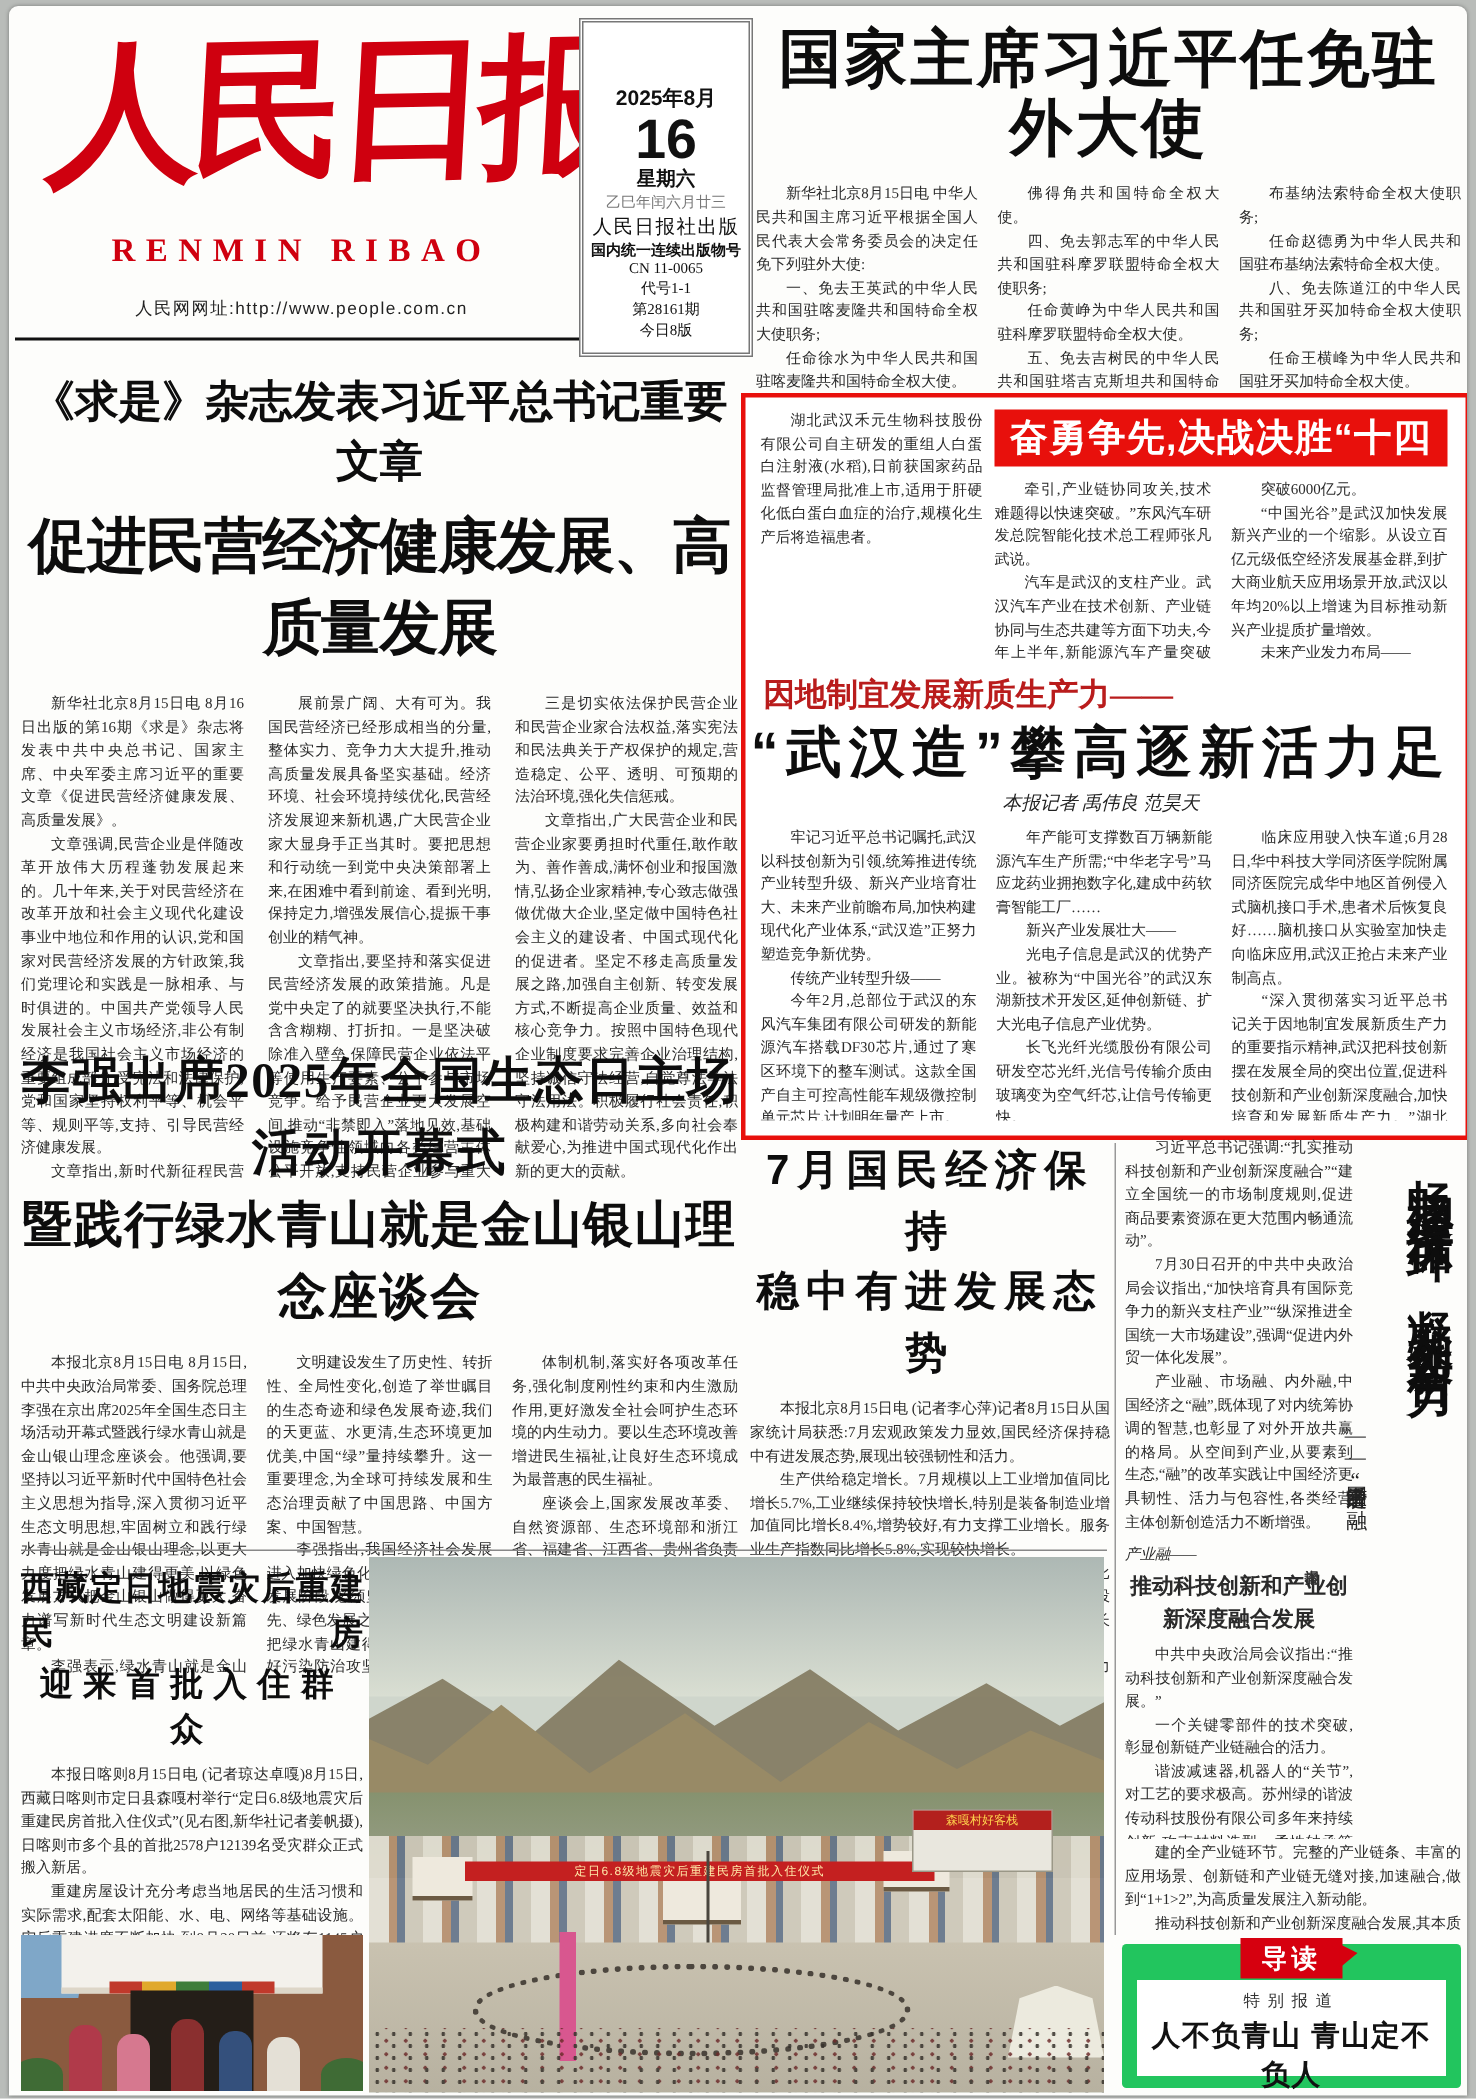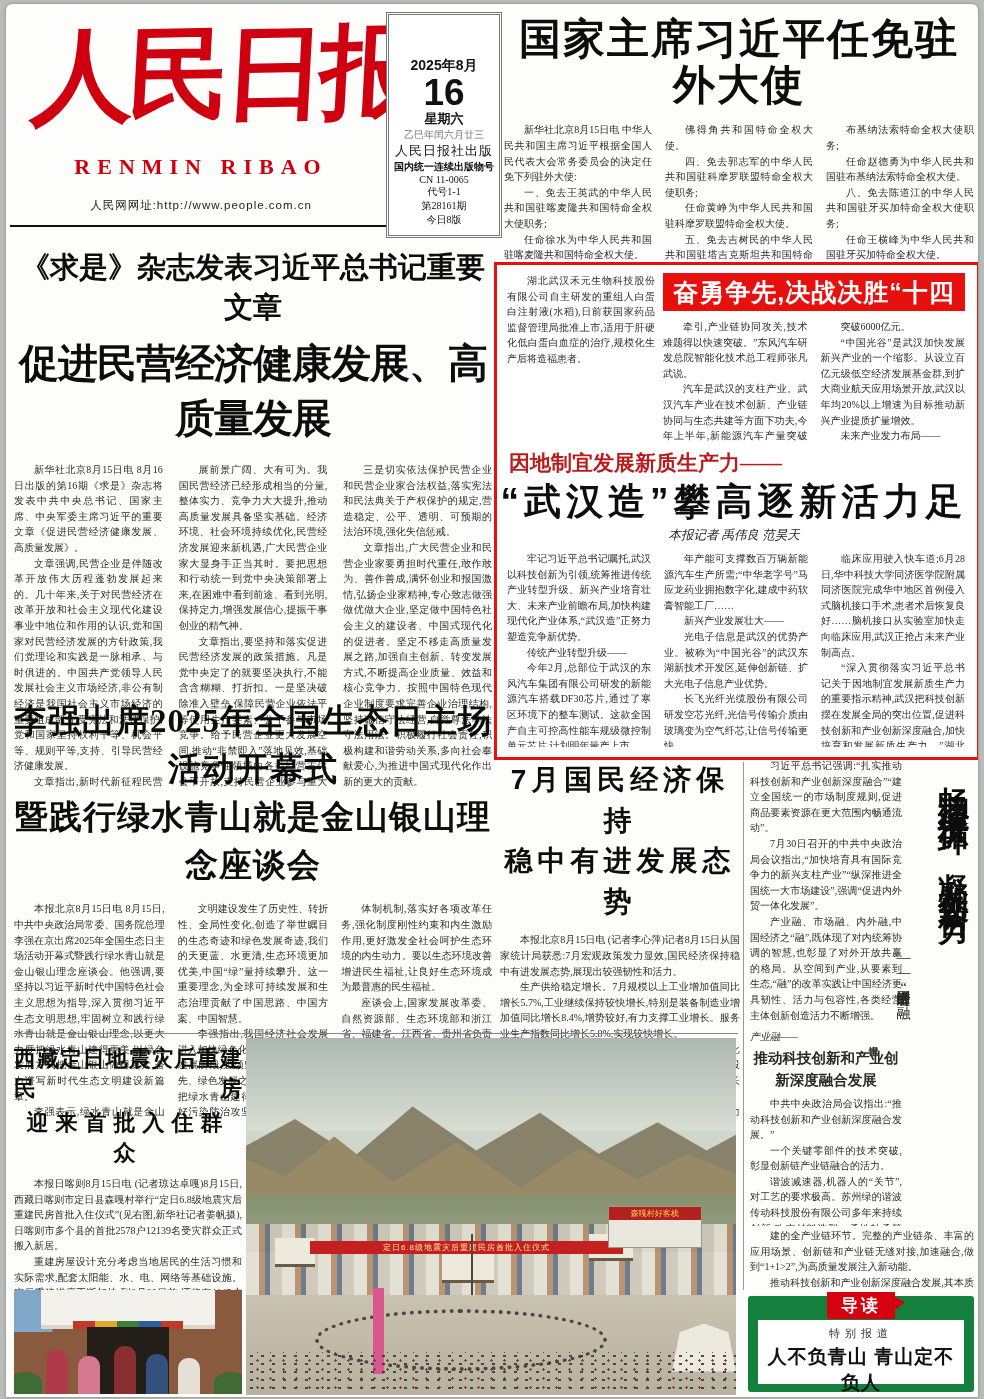--- a/index.html
+++ b/index.html
@@ -97,21 +97,21 @@
       font-family:"Liberation Sans",sans-serif;margin:0 0 4px;}
   .vtitle{position:absolute;right:0;top:4px;height:522px;writing-mode:vertical-rl;
       text-orientation:upright;font-size:31px;font-weight:900;color:#0d0d0d;letter-spacing:8px;
       font-family:"Liberation Sans",sans-serif;}
   .vsub{position:absolute;right:62px;top:192px;height:290px;writing-mode:vertical-rl;
       text-orientation:upright;font-size:14px;font-family:"Liberation Serif",serif;color:#222;}
   .vby{position:absolute;right:94px;top:280px;height:80px;writing-mode:vertical-rl;
       text-orientation:upright;font-size:10px;color:#333;font-family:"Liberation Serif",serif;}
 
   
-  .daodu{position:absolute;left:742px;top:1292px;width:226px;height:96px;background:#15803d;
+  .daodu{position:absolute;left:742px;top:1292px;width:226px;height:96px;background:#22c55e;
       border-radius:3px;}
   .dd-badge{position:absolute;left:50%;top:-4px;transform:translateX(-50%);background:#d6000f;
       color:#fff;font-weight:900;font-size:17px;padding:2px 14px;letter-spacing:3px;}
   .dd-badge:after{content:"";position:absolute;right:-10px;top:4px;border-left:12px solid #d6000f;
       border-top:6px solid transparent;border-bottom:10px solid transparent;}
   .dd-inner{position:absolute;left:10px;right:10px;top:24px;bottom:8px;background:#fff;
       text-align:center;padding-top:6px;}
   .dd-kicker{font-family:"Liberation Serif",serif;font-size:11px;letter-spacing:5px;color:#333;}
   .dd-title{font-weight:900;font-size:19px;color:#111;margin-top:3px;letter-spacing:1px;}
 

